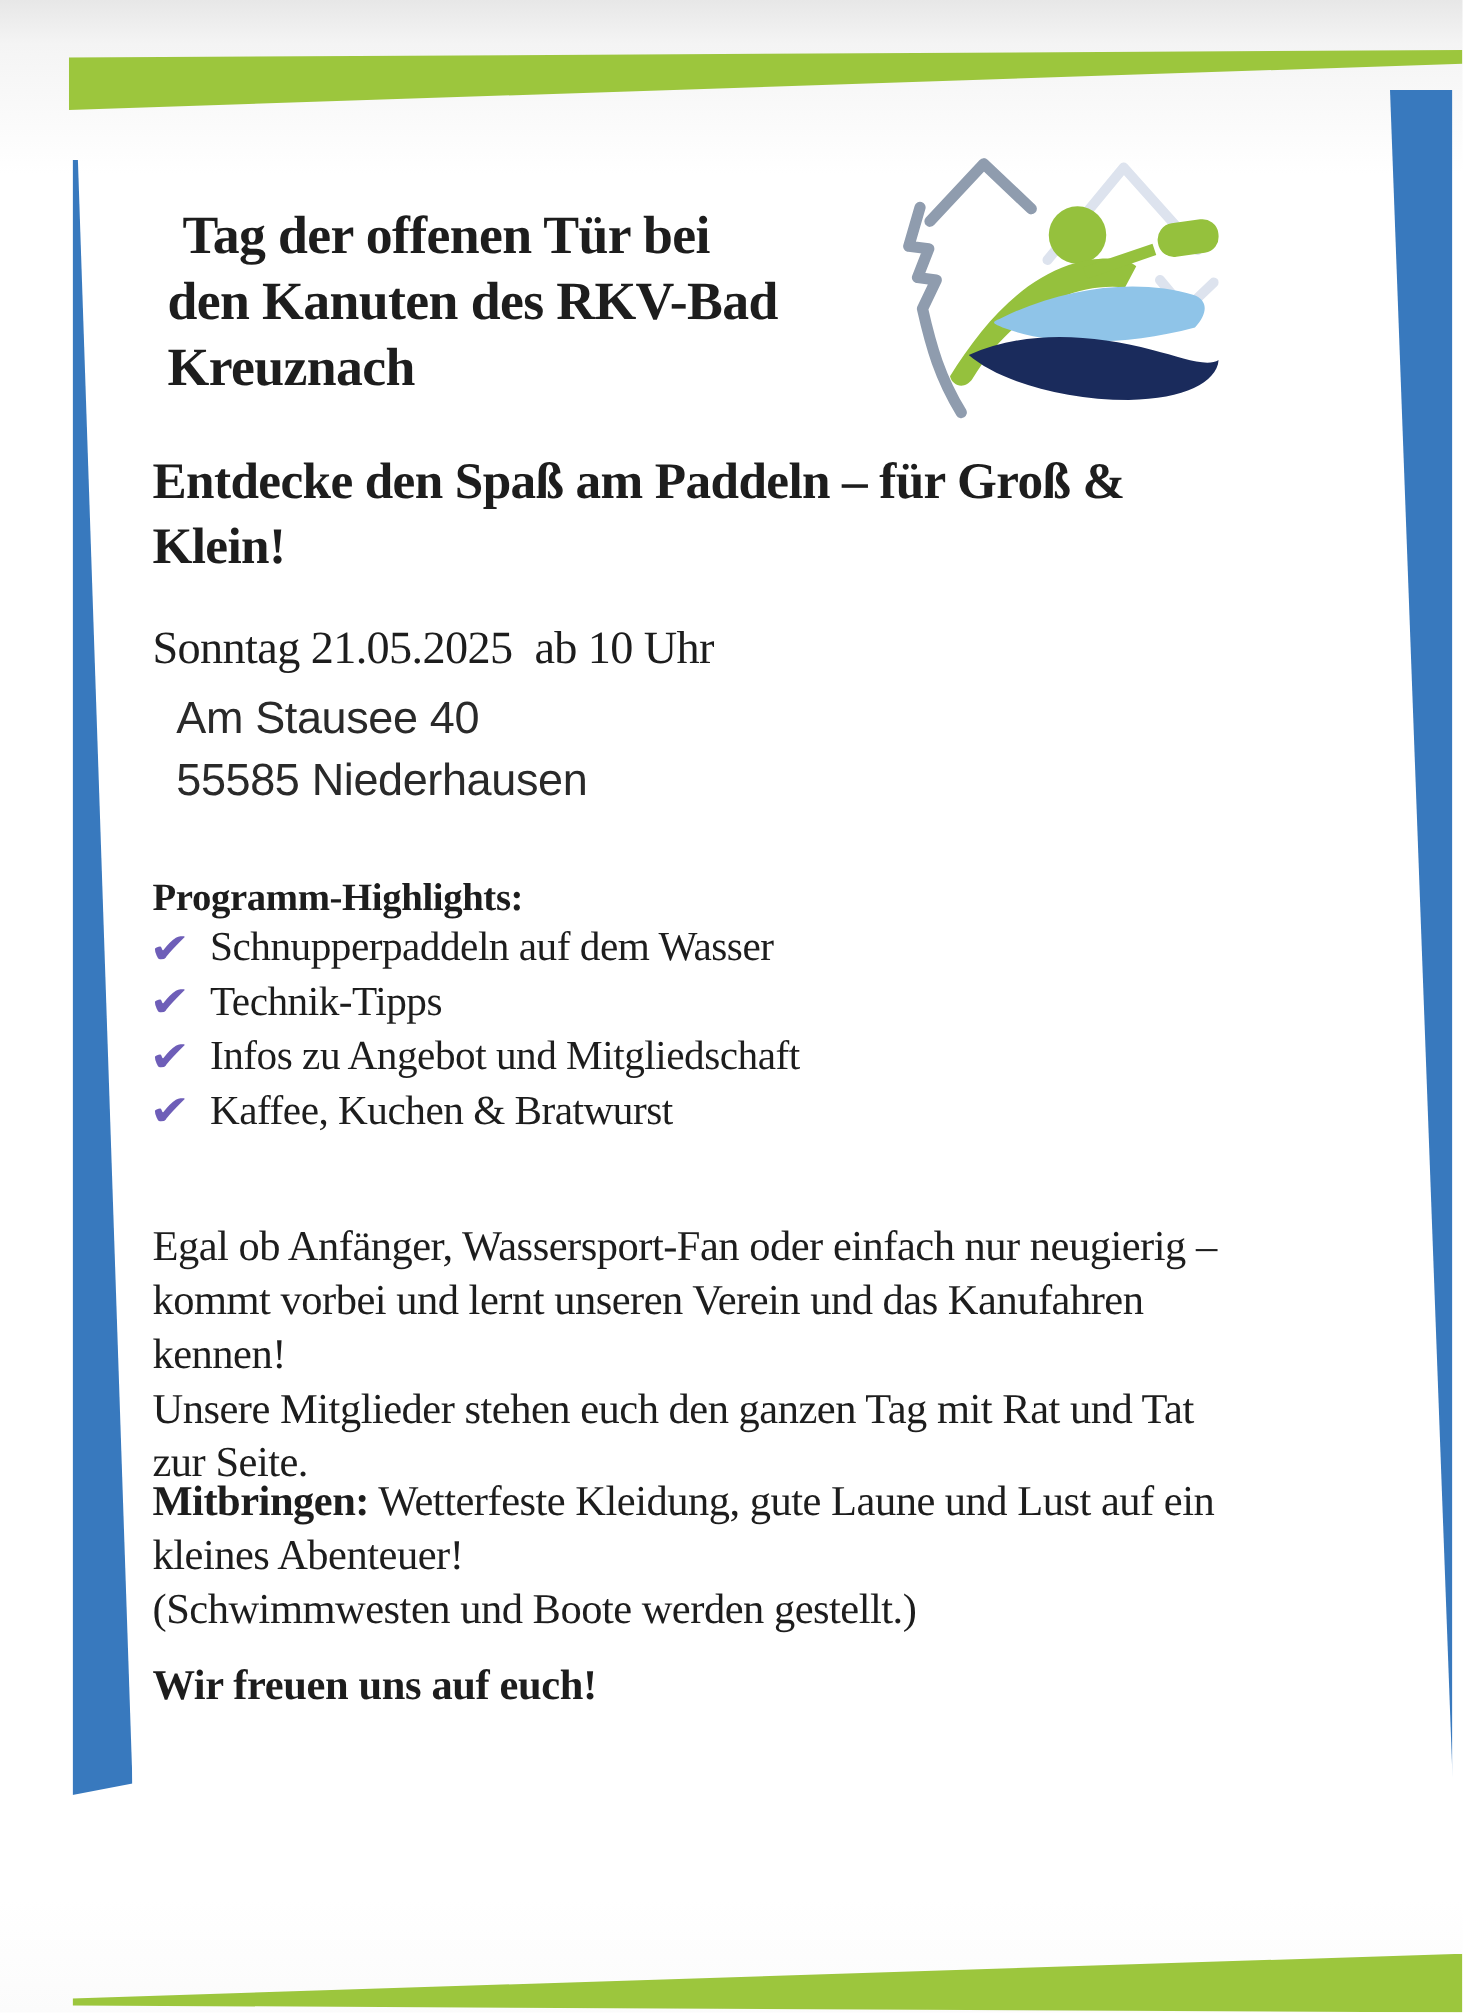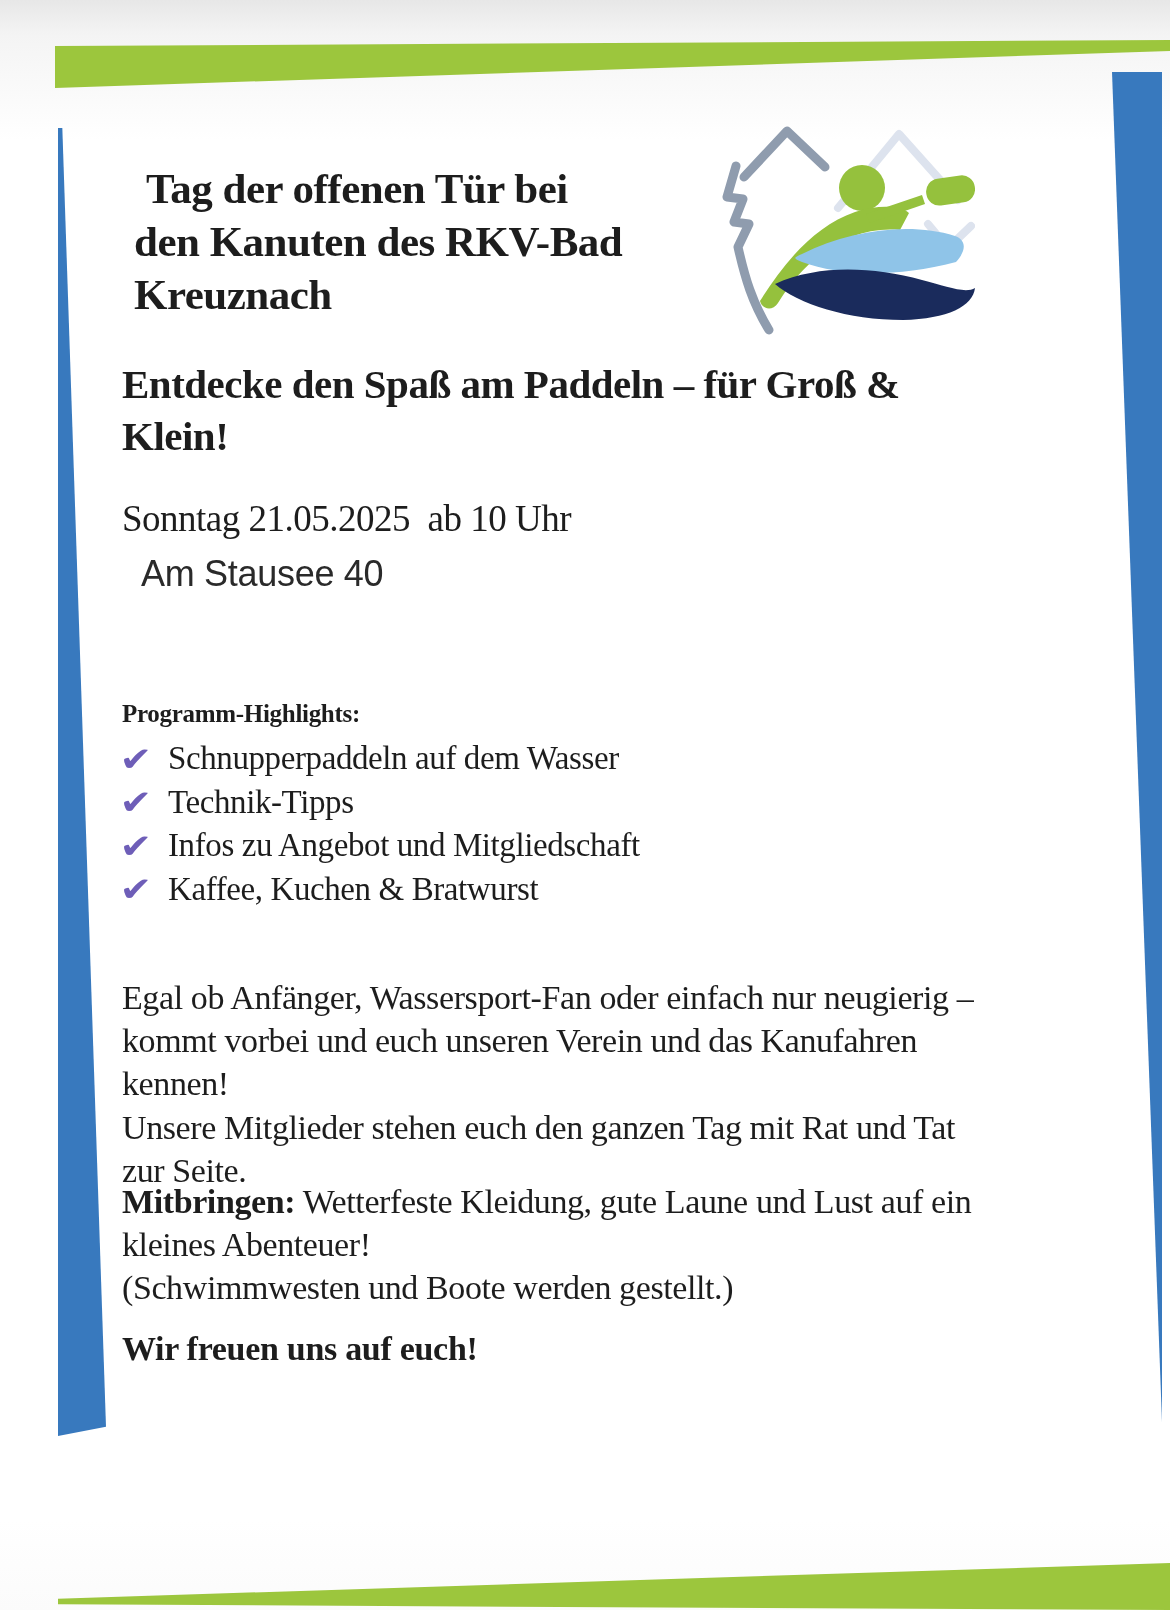--- a/index.html
+++ b/index.html
@@ -25,21 +25,21 @@
     left:58px;top:1563px;width:1112px;height:47px;background:#9cc63d;
     clip-path:polygon(0 76%,100% 0%,100% 100%,0 88%);
   }
   .logo{position:absolute;left:690px;top:106px;width:285px;height:232px;}
   .txt{position:absolute;left:122px;}
   .title{top:150px;font-size:43px;font-weight:bold;line-height:53px;letter-spacing:-0.5px;margin:12px;}
   .title .ind{padding-left:12px;}
   .subtitle{top:358px;font-size:41px;font-weight:bold;line-height:52px;letter-spacing:-0.5px;margin:0;}
   .dateline{top:496px;font-size:37px;line-height:46px;white-space:pre;letter-spacing:-0.5px;}
   .address{top:549px;font-family:"Liberation Sans",sans-serif;font-size:36px;line-height:50px;color:#2a2a2a;letter-spacing:-0.3px;margin-left:19px;}
-  .hl-heading{top:700px;font-size:25px;font-weight:bold;letter-spacing:-0.3px;}
+  .hl-heading{top:700px;font-size:31px;font-weight:bold;letter-spacing:-0.3px;}
   .hl-list{top:737px;}
   .hl-item{display:flex;align-items:center;height:43.5px;}
   .check{color:#6e5eb8;font-size:34px;width:34px;font-family:"DejaVu Sans",sans-serif;transform:scaleX(1.15);}
   .hl-text{font-size:33px;letter-spacing:-0.4px;padding-left:12px;}
   .para{font-size:34px;line-height:43.2px;letter-spacing:-0.4px;}
   .intro{top:945px;margin-top:31px;}
   .bring{top:1180px;}
   .bring .lbl{font-weight:bold;}
   .bring .rest{white-space:pre-wrap;}
   .closing{top:1330px;font-size:34px;font-weight:bold;letter-spacing:-0.3px;}
@@ -85,20 +85,21 @@
 
   <h2 class="txt subtitle">
     <div>Entdecke den Spaß am Paddeln – für Groß &amp;</div>
     <div>Klein!</div>
   </h2>
 
   <div class="txt dateline">Sonntag 21.05.2025  ab 10 Uhr</div>
 
   <div class="txt address">
     <div>Am Stausee 40</div>
+    <div>55585 Niederhausen</div>
   </div>
 
   <div class="txt hl-heading">Programm-Highlights:</div>
 
   <div class="txt hl-list">
     <div class="hl-item">
       <span class="check">✔</span>
       <span class="hl-text">Schnupperpaddeln auf dem Wasser</span>
     </div>
     <div class="hl-item">
@@ -110,21 +111,21 @@
       <span class="hl-text">Infos zu Angebot und Mitgliedschaft</span>
     </div>
     <div class="hl-item">
       <span class="check">✔</span>
       <span class="hl-text">Kaffee, Kuchen &amp; Bratwurst</span>
     </div>
   </div>
 
   <div class="txt para intro">
     <div>Egal ob Anfänger, Wassersport-Fan oder einfach nur neugierig –</div>
-    <div>kommt vorbei und euch unseren Verein und das Kanufahren</div>
+    <div>kommt vorbei und lernt unseren Verein und das Kanufahren</div>
     <div>kennen!</div>
     <div>Unsere Mitglieder stehen euch den ganzen Tag mit Rat und Tat</div>
     <div>zur Seite.</div>
   </div>
 
   <div class="txt para bring">
     <div>
       <span class="lbl">Mitbringen:</span><span class="rest"> Wetterfeste Kleidung, gute Laune und Lust auf ein</span>
     </div>
     <div>kleines Abenteuer!</div>

